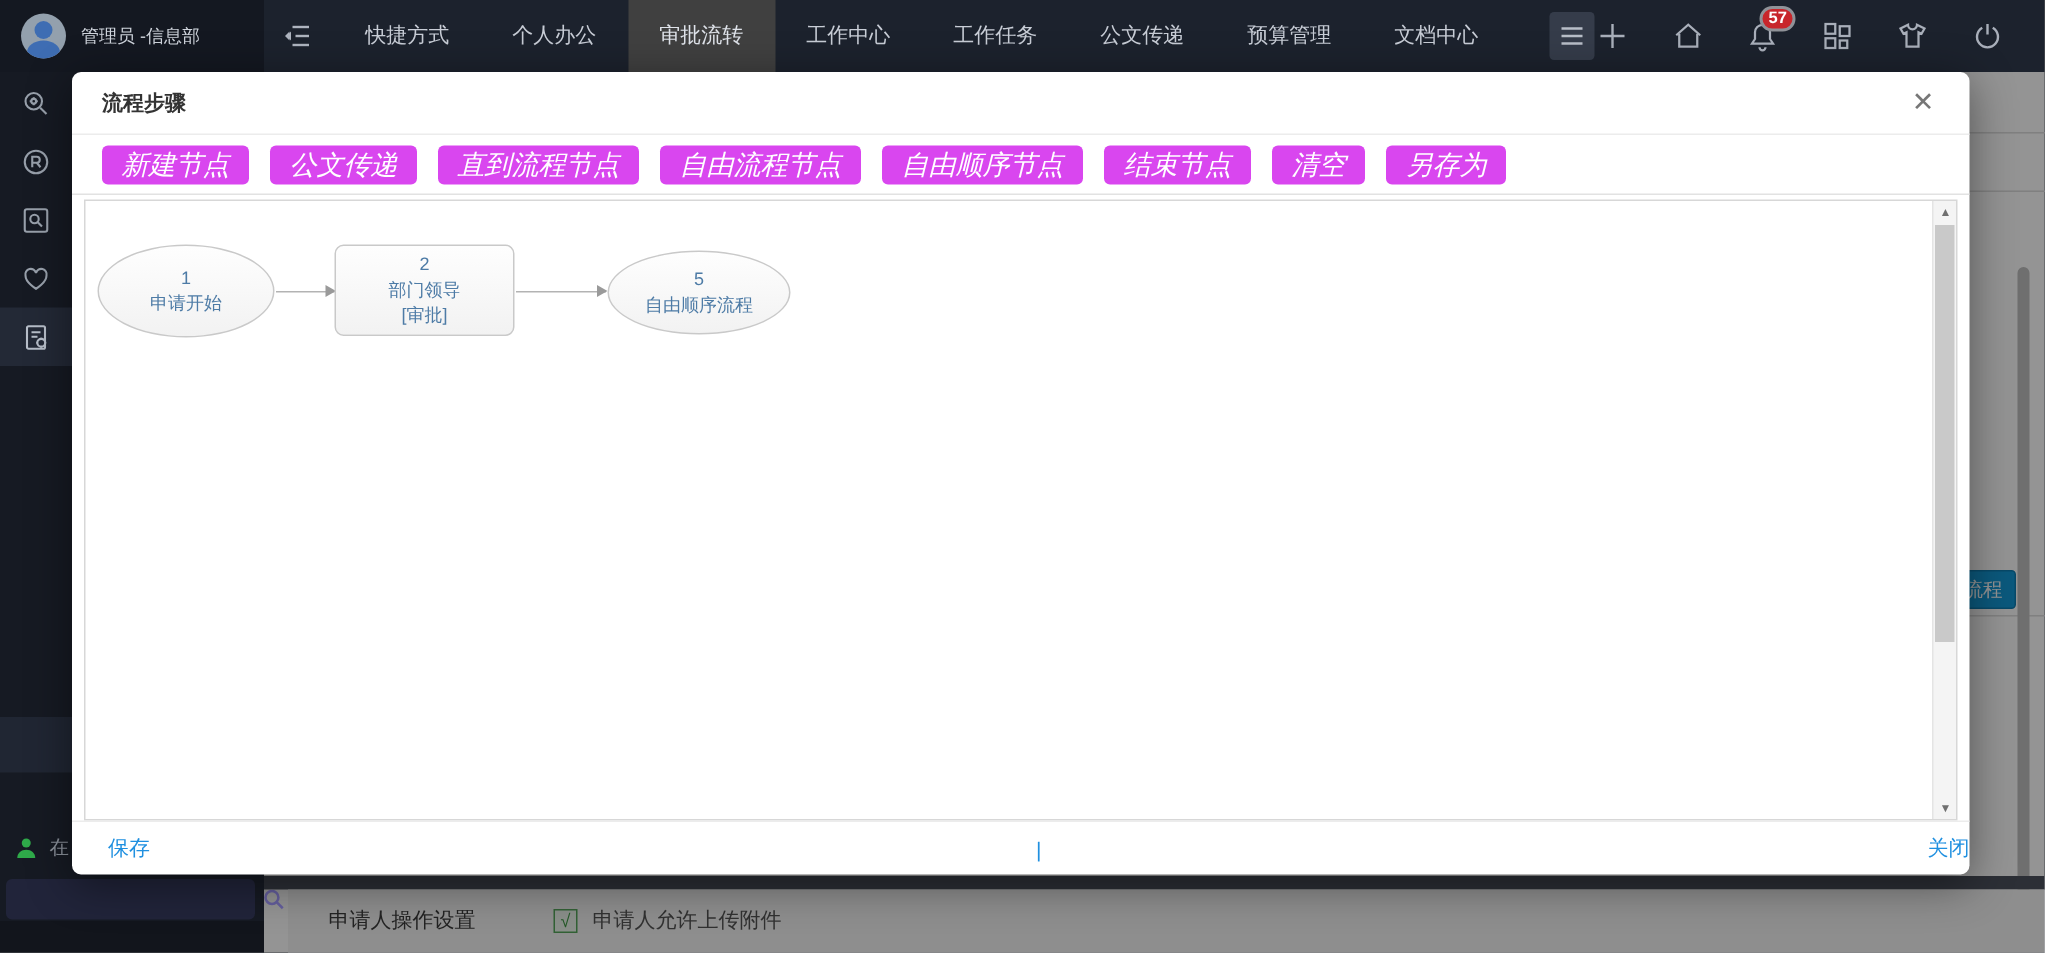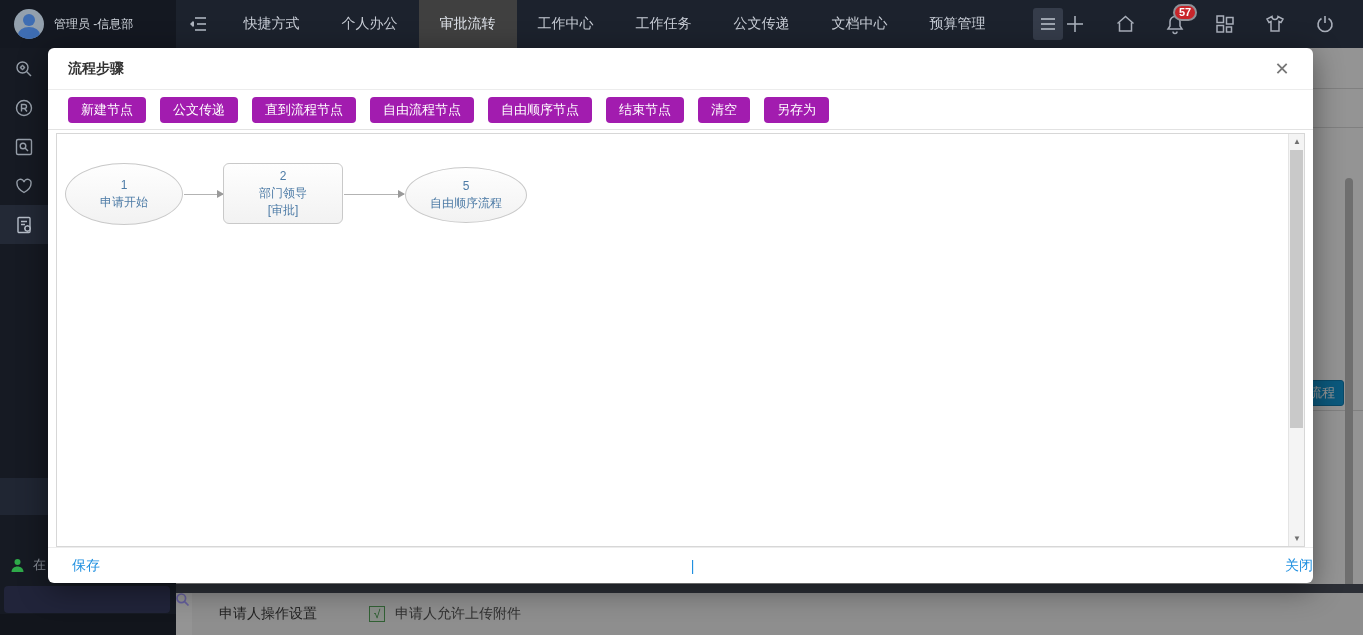--- a/index.html
+++ b/index.html
@@ -79,23 +79,23 @@
   
   .modal { position:absolute; left:48px; top:48px; width:1265px; height:535px; background:#fff;
            border-radius:6px; box-shadow:0 6px 30px rgba(0,0,0,0.45); z-index:40; }
   .modal-header { height:42px; display:flex; align-items:center; padding:0 20px;
                   border-bottom:1px solid #ececec; }
   .modal-title { font-size:14px; font-weight:bold; color:#333; }
   .modal-close { margin-left:auto; width:22px; height:22px; display:flex; align-items:center;
                  justify-content:center; color:#777; font-size:18px; cursor:pointer; }
   .modal-toolbar { height:40px; display:flex; align-items:center; gap:14px; padding:0 20px;
                    border-bottom:1px solid #e2e2e2; }
-  .tool-btn { height:26px; padding:0 13px; background:#a21caf; color:#fff; border:none;
-              border-radius:4px; font-size:13px; display:flex; align-items:center;
-              cursor:pointer; font-family:"Liberation Sans",sans-serif; white-space:nowrap; }
+  .tool-btn { height:26px; padding:0 13px; background:#d946ef; color:#fff; border:none;
+              border-radius:4px; font-size:18px; display:flex; align-items:center;
+              cursor:pointer; font-family:"Liberation Sans",sans-serif; white-space:nowrap;font-style:italic; }
   .canvas { position:absolute; left:8px; top:85px; width:1249px; height:414px;
             border:1px solid #d7d7d7; background:#fff; overflow:hidden; }
   .canvas-scrollbar { position:absolute; right:0; top:0; width:16px; height:100%;
                       background:#f4f4f4; border-left:1px solid #e4e4e4; }
   .sb-arrow { position:absolute; left:0; width:16px; height:15px; color:#707070; font-size:8px;
               display:flex; align-items:center; justify-content:center; cursor:pointer; }
   .sb-arrow.up { top:0; } .sb-arrow.down { bottom:0; }
   .sb-thumb { position:absolute; left:1px; top:16px; width:13px; height:278px; background:#c9c9c9;
               cursor:pointer; }
 
@@ -142,22 +142,22 @@
       </svg>
     </div>
 
     <div class="nav-menu">
       <div class="nav-item">快捷方式</div>
       <div class="nav-item">个人办公</div>
       <div class="nav-item active">审批流转</div>
       <div class="nav-item">工作中心</div>
       <div class="nav-item">工作任务</div>
       <div class="nav-item">公文传递</div>
+      <div class="nav-item">预算管理</div>
       <div class="nav-item">文档中心</div>
-      <div class="nav-item">预算管理</div>
     </div>
 
     <div class="more-btn">
       <svg width="16" height="14" viewBox="0 0 16 14" stroke="#b8bec8" stroke-width="1.6" fill="none">
         <path d="M1 2h14"></path>
           <path d="M1 7h14"></path>
           <path d="M1 12h14"></path>
       </svg>
     </div>
 

